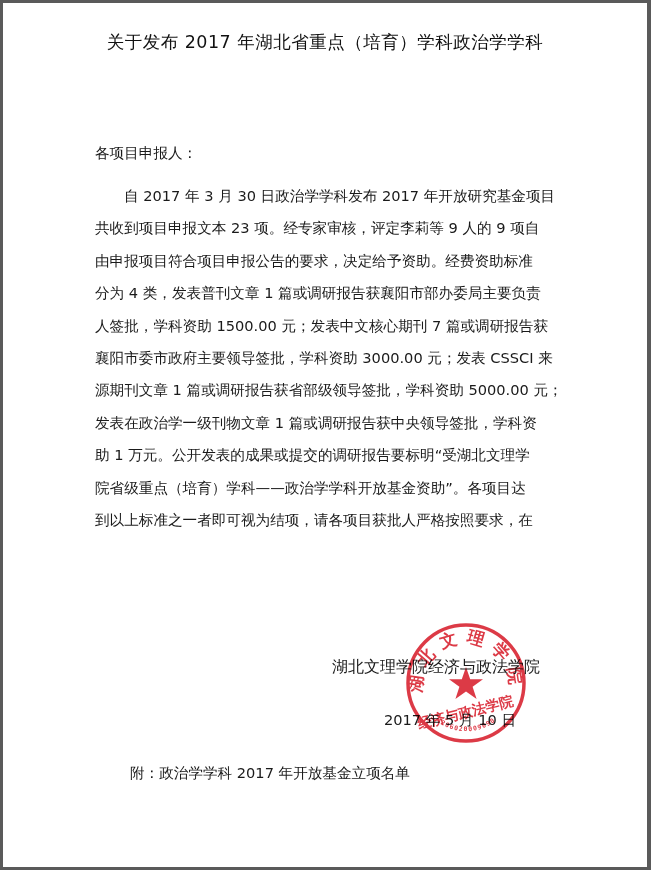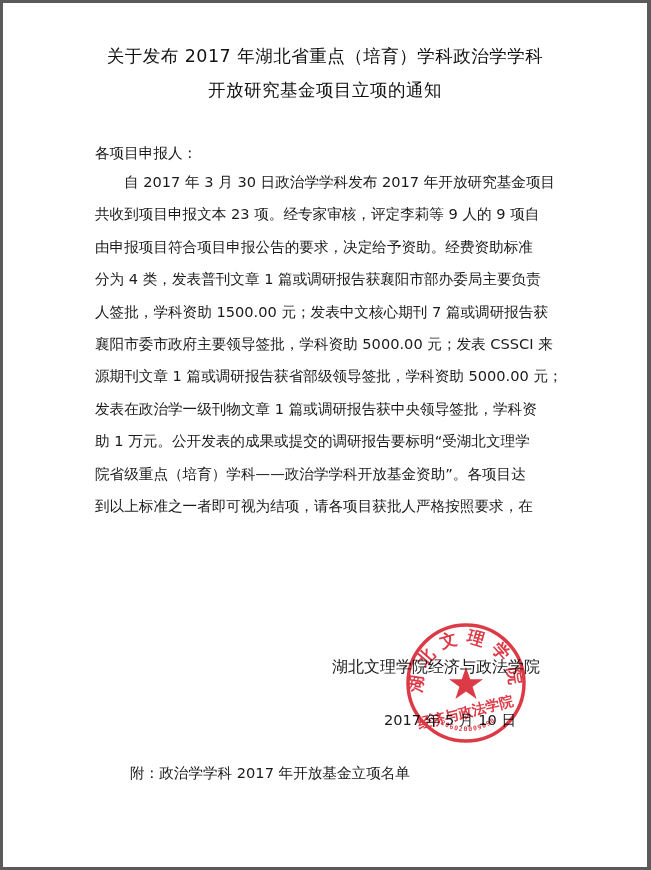--- a/index.html
+++ b/index.html
@@ -18,36 +18,35 @@
       color: #111;
     }
     .title {
       position: absolute;
       left: 0; width: 100%;
       text-align: center;
       font-size: 17.5px;
       font-weight: 500;
       letter-spacing: 0.5px;
       color: #111;
-      margin-top: 14px;
     }
     .title.l1 { top: 27px; }
     .title.l2 { top: 61px; }
     .para {
       position: absolute;
       left: 92px; width: 470px;
       font-size: 14.6px;
       color: #1a1a1a;
       white-space: nowrap;
     }
     .greet { top: 141px; }
     .body-line { white-space: nowrap; }
     .lines {
       position: absolute;
-      left: 92px; top: 163px;
+      left: 92px; top: 177px;
       width: 480px;
       font-size: 14.6px;
       line-height: 32.4px;
       color: #1a1a1a;
     }
     .lines .indent { padding-left: 29px; }
     .sig-org {
       position: absolute;
       left: 329px; top: 654px;
       font-size: 16px; color: #1a1a1a;
@@ -73,31 +72,30 @@
       opacity: 0.88;
       mix-blend-mode: multiply;
     }
   </style>
 </head>
 <body>
 
 <div class="page">
 
   <div class="title l1">关于发布 2017 年湖北省重点（培育）学科政治学学科</div>
-  <div class="title l2">开放研究基金项目立项的通知</div>
 
   <div class="para greet">各项目申报人：</div>
 
   <div class="lines">
     <div class="body-line indent">自 2017 年 3 月 30 日政治学学科发布 2017 年开放研究基金项目</div>
     <div class="body-line">共收到项目申报文本 23 项。经专家审核，评定李莉等 9 人的 9 项自</div>
     <div class="body-line">由申报项目符合项目申报公告的要求，决定给予资助。经费资助标准</div>
     <div class="body-line">分为 4 类，发表普刊文章 1 篇或调研报告获襄阳市部办委局主要负责</div>
     <div class="body-line">人签批，学科资助 1500.00 元；发表中文核心期刊 7 篇或调研报告获</div>
-    <div class="body-line">襄阳市委市政府主要领导签批，学科资助 5000.00 元；发表 CSSCI 来</div>
+    <div class="body-line">襄阳市委市政府主要领导签批，学科资助 3000.00 元；发表 CSSCI 来</div>
     <div class="body-line">源期刊文章 1 篇或调研报告获省部级领导签批，学科资助 5000.00 元；</div>
     <div class="body-line">发表在政治学一级刊物文章 1 篇或调研报告获中央领导签批，学科资</div>
     <div class="body-line">助 1 万元。公开发表的成果或提交的调研报告要标明“受湖北文理学</div>
     <div class="body-line">院省级重点（培育）学科——政治学学科开放基金资助”。各项目达</div>
     <div class="body-line">到以上标准之一者即可视为结项，请各项目获批人严格按照要求，在</div>
   </div>
 
   <div class="sig-org">湖北文理学院经济与政法学院</div>
   <div class="sig-date">2017 年 5 月 10 日</div>
 

